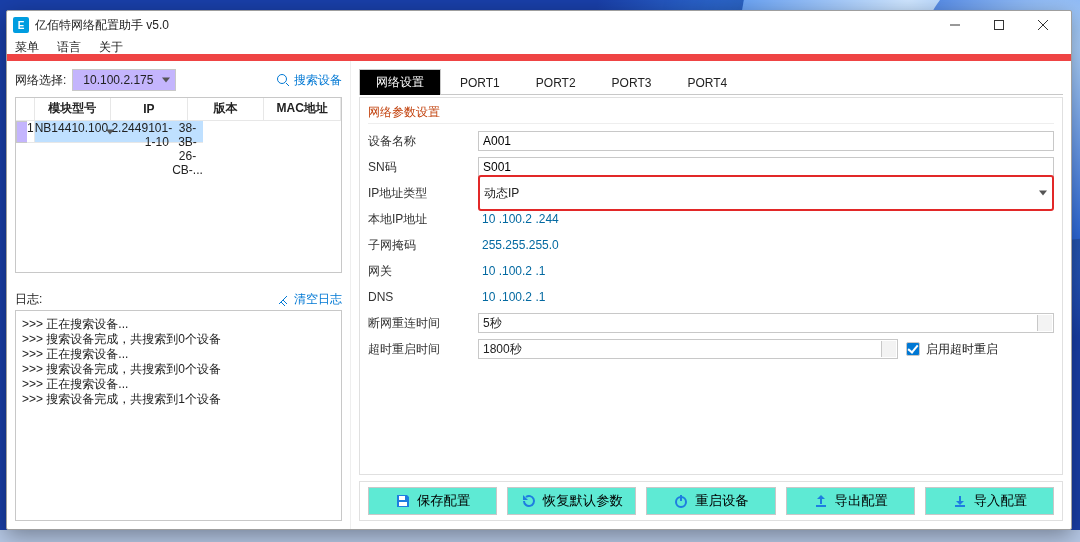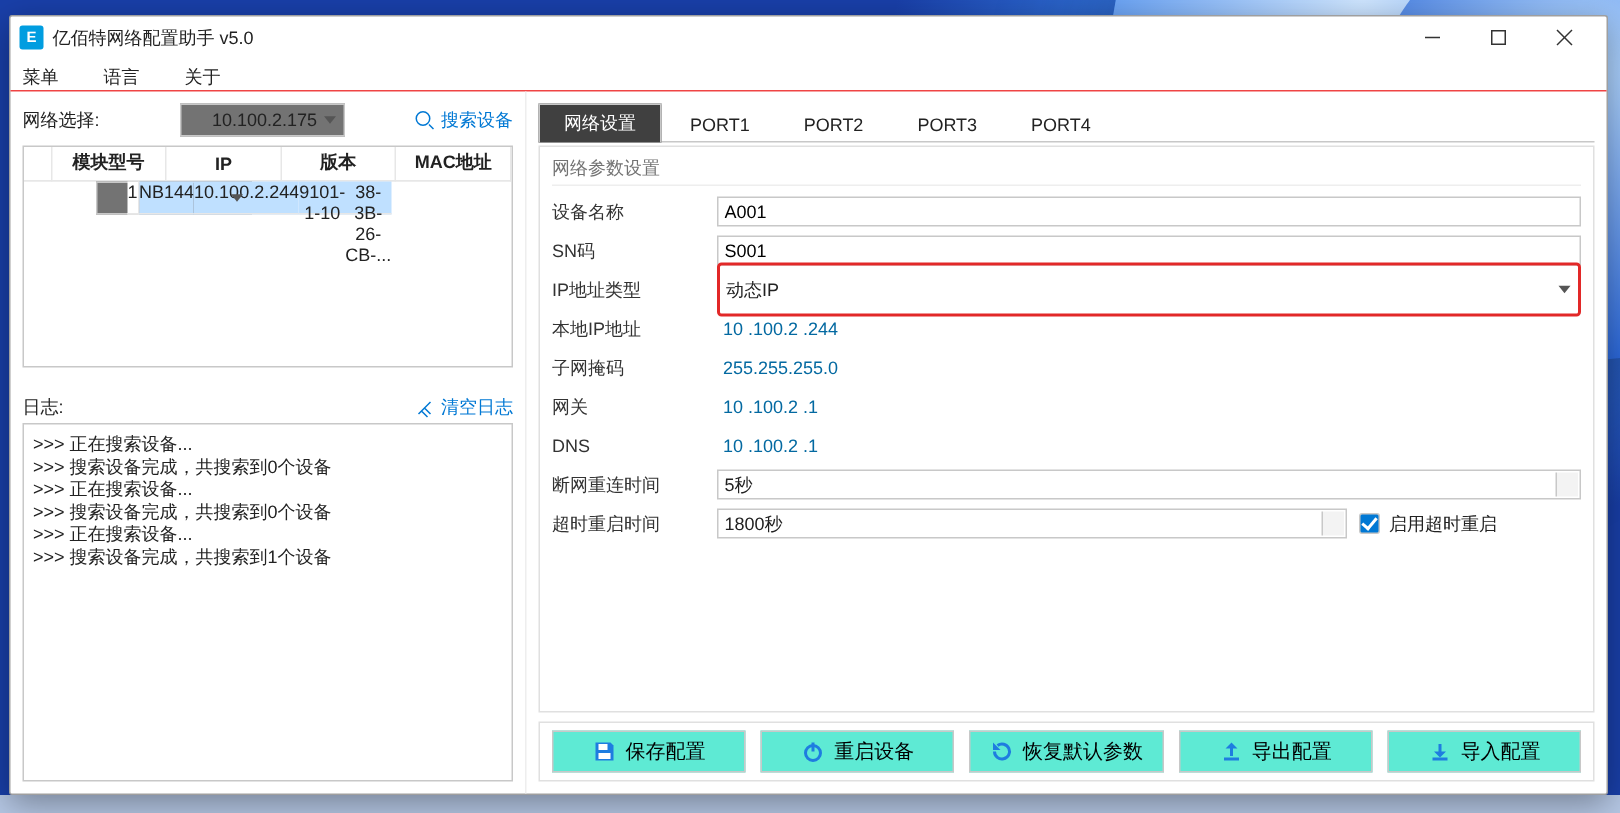--- a/index.html
+++ b/index.html
@@ -35,56 +35,56 @@
   .win{position:absolute;left:6px;top:10px;width:1066px;height:520px;
     background:#fff;border:1px solid var(--border);border-radius:2px;
     box-shadow:0 6px 22px rgba(0,0,0,.35);display:flex;flex-direction:column;}
   .titlebar{height:28px;display:flex;align-items:center;padding:0 6px;}
   .app-icon{width:16px;height:16px;display:inline-flex;align-items:center;justify-content:center;
     background:#009de0;color:#fff;font-size:10px;font-weight:bold;border-radius:2px;margin-right:6px;}
   .title-text{font-size:12px;}
   .win-controls{margin-left:auto;display:flex;gap:0;}
   .win-btn{width:44px;height:24px;display:flex;align-items:center;justify-content:center;}
   .win-btn svg{stroke:#333;fill:none;stroke-width:1}
-  .menubar{height:22px;display:flex;align-items:flex-end;padding:0 8px;border-bottom:1px solid #ef4444;gap:12px;}
+  .menubar{height:22px;display:flex;align-items:flex-start;padding:0 8px;border-bottom:7px solid #ef4444;}
   .menubar span{margin-right:18px;}
 
   .client{flex:1;display:flex;min-height:0;}
   .client>.left,.client>.right{padding:8px 8px 8px 8px;min-height:0;display:flex;flex-direction:column;}
   .client>.left{width:344px;border-right:1px solid #eee;}
   .client>.right{flex:1;}
 
   
   .net-row{display:flex;align-items:center;gap:6px;margin-bottom:6px;}
-  .sel{border:1px solid var(--border-light);height:22px;display:flex;align-items:center;padding:0 18px 0 20px;position:relative;min-width:104px;background:#737373;margin-left:48px;}
+  .sel{border:1px solid var(--border-light);height:22px;display:flex;align-items:center;padding:0 18px 0 10px;position:relative;min-width:104px;background:#c4b5fd;}
   .sel::after{content:"";position:absolute;right:5px;top:50%;transform:translateY(-50%);
     border-left:4px solid transparent;border-right:4px solid transparent;border-top:5px solid #555;}
   .link-btn{color:var(--accent);display:flex;align-items:center;gap:4px;margin-left:auto;}
   .link-btn svg{stroke:var(--accent);fill:none;}
 
   
-  .dev-table{border:1px solid var(--border-light);height:148px;overflow:hidden;}
+  .dev-table{border:1px solid var(--border-light);height:176px;overflow:hidden;}
   .dev-table table{width:100%;border-collapse:collapse;table-layout:fixed;}
   .dev-table th,.dev-table td{border-bottom:1px solid #e7e7e7;height:22px;padding:0;text-align:center;font-size:12px;}
   .dev-table th{border-right:1px solid #e7e7e7;font-weight:bold;}
   .dev-table th:first-child,.dev-table td:first-child{width:18px;}
   .dev-table tbody tr.sel td{background:var(--row-sel);}
   .dev-table tbody tr.sel td:first-child{background:#fff;border-right:1px solid #e7e7e7;}
 
   
   .log-hdr{display:flex;align-items:center;margin-top:18px;margin-bottom:2px;}
   .log-box{border:1px solid var(--border-light);flex:1;min-height:100px;padding:6px 6px;overflow:auto;}
   .log-box div{line-height:15px;white-space:pre;}
 
   
   .tabs{display:flex;border-bottom:1px solid var(--border-light);height:26px;margin-bottom:2px;}
   .tab{padding:0 16px;height:26px;display:flex;align-items:center;border:1px solid transparent;border-bottom:none;margin-right:2px;position:relative;}
-  .tab.active{background:#404040;color:#fff;border-color:var(--border-light);}
+  .tab.active{background:#000000;color:#fff;border-color:var(--border-light);}
   .panel{border:1px solid #e0e0e0;flex:1;overflow:auto;padding:4px 8px 8px;}
-  .section{padding:2px 0 2px 0;color:#737373;border-bottom:1px solid #eee;margin-bottom:6px;}
+  .section{padding:2px 0 2px 0;color:#c2410c;border-bottom:1px solid #eee;margin-bottom:6px;}
   .form-row{display:flex;align-items:center;height:22px;margin-bottom:4px;}
   .form-row .lbl{width:110px;color:#333;}
   .readonly{color:#0369a1;padding-left:4px;}
   .inp{flex:1;height:20px;border:1px solid var(--border-light);background:#fff;padding:0 4px;font-size:12px;}
   .combo{flex:1;height:20px;border:1px solid var(--border-light);display:flex;align-items:center;padding:16px 4px;position:relative;}
   .combo::after{content:"";position:absolute;right:5px;top:50%;transform:translateY(-50%);
       border-left:4px solid transparent;border-right:4px solid transparent;border-top:5px solid #555;}
   .combo.hl{border:2px solid var(--highlight);border-radius:3px;height:22px;}
   .spin{flex:0 0 420px;height:20px;border:1px solid var(--border-light);display:flex;align-items:flex-end;padding:0 4px;position:relative;}
   .spin::after{content:"";position:absolute;right:1px;top:1px;bottom:1px;width:14px;
@@ -269,31 +269,31 @@
         <button class="actbtn">
           <svg viewBox="0 0 16 16">
               <path fill="#1e7de0" d="M2 2h10l2 2v10H2z"></path>
               <rect x="4" y="3" width="6" height="4" fill="#fff"></rect>
               <rect x="4" y="9" width="8" height="4" fill="#fff"></rect>
             </svg>
           <span>保存配置</span>
         </button>
         <button class="actbtn">
           <svg viewBox="0 0 16 16">
+              <path fill="none" stroke="#1e7de0" stroke-width="2" d="M3 8a5 5 0 1 0 2-4"></path>
+              <path fill="#1e7de0" d="M2 2v5h5z"></path>
+            </svg>
+          <span>恢复默认参数</span>
+        </button>
+        <button class="actbtn">
+          <svg viewBox="0 0 16 16">
               <circle cx="8" cy="9" r="5" fill="none" stroke="#1e7de0" stroke-width="2"></circle>
               <line x1="8" y1="2" x2="8" y2="8" stroke="#1e7de0" stroke-width="2"></line>
             </svg>
           <span>重启设备</span>
-        </button>
-        <button class="actbtn">
-          <svg viewBox="0 0 16 16">
-              <path fill="none" stroke="#1e7de0" stroke-width="2" d="M3 8a5 5 0 1 0 2-4"></path>
-              <path fill="#1e7de0" d="M2 2v5h5z"></path>
-            </svg>
-          <span>恢复默认参数</span>
         </button>
         <button class="actbtn">
           <svg viewBox="0 0 16 16">
               <path fill="#1e7de0" d="M8 2l4 4H9v5H7V6H4z"></path>
               <rect x="3" y="12" width="10" height="2" fill="#1e7de0"></rect>
             </svg>
           <span>导出配置</span>
         </button>
         <button class="actbtn">
           <svg viewBox="0 0 16 16">

